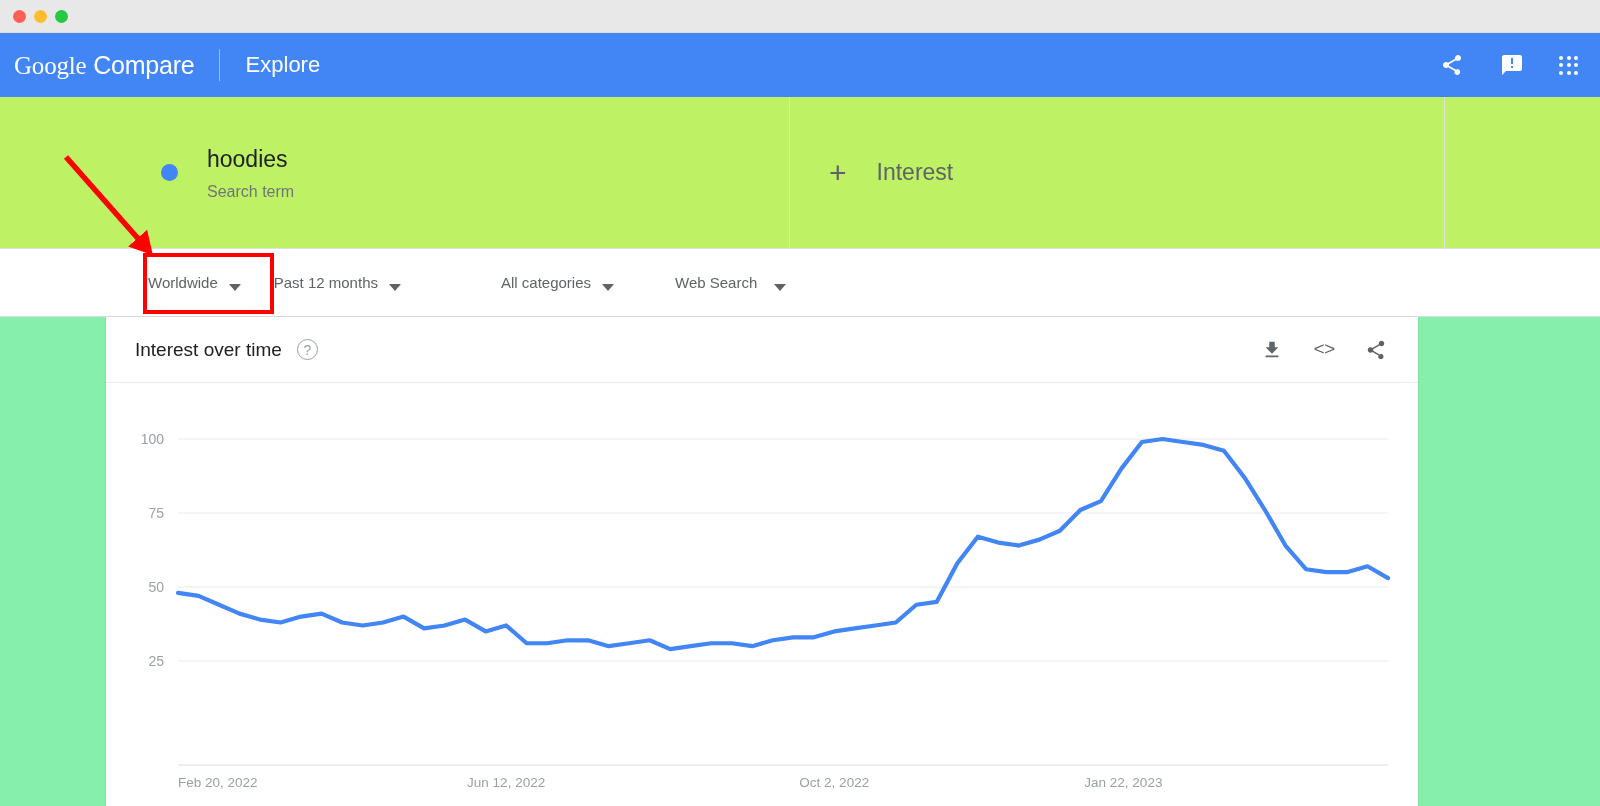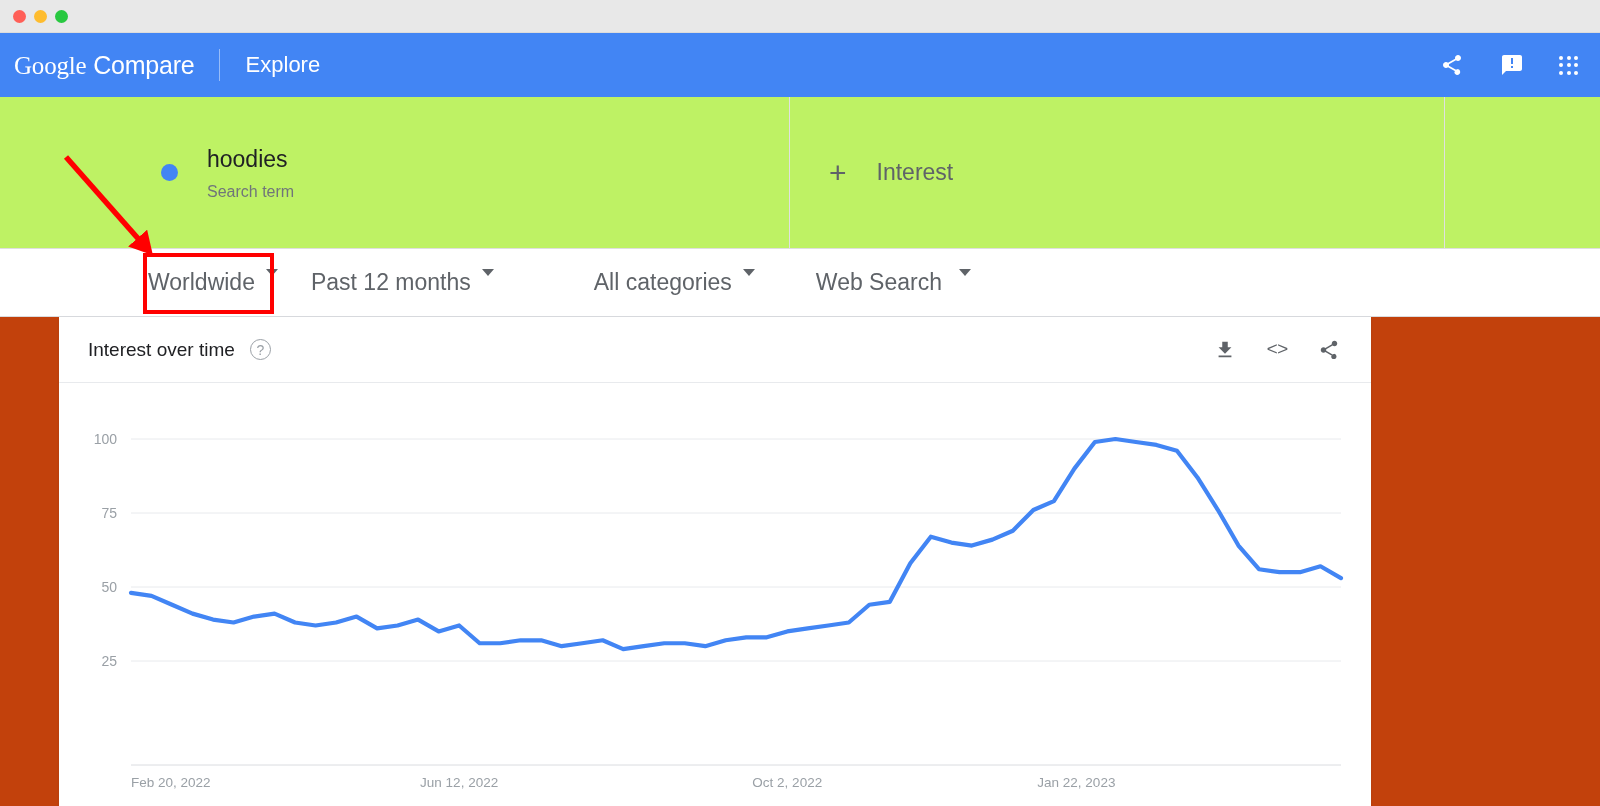--- a/index.html
+++ b/index.html
@@ -126,22 +126,22 @@
     background: #fff;
     display: flex;
     align-items: center;
     padding-left: 148px;
     border-bottom: 1px solid #dadce0;
     box-shadow: 0 1px 2px rgba(0,0,0,0.06);
     position: relative;
   }
   .filter {
     display: flex;
-    align-items: flex-start;
-    font-size: 23px;
+    align-items: flex-end;
+    font-size: 15px;
     color: #5f6368;
     cursor: pointer;
     white-space: nowrap;
   }
   .filter .caret {
     margin-left: 11px;
     width: 0; height: 0;
     border-left: 6px solid transparent;
     border-right: 6px solid transparent;
     border-top: 7px solid #5f6368;
@@ -163,23 +163,23 @@
   .arrow-svg {
     position: absolute;
     left: 0; top: 0;
     width: 1600px; height: 806px;
     pointer-events: none;
     z-index: 29;
   }
 
   
   .content {
-    background: #c2410c;
+    background: #86efac;
     height: 490px;
-    padding-left: 59px;
+    padding-left: 106px;
     position: relative;
   }
   .card {
     width: 1312px;
     background: #fff;
     box-shadow: 0 1px 2px rgba(60,64,67,0.18);
     height: 490px;
   }
   .card-header {
     height: 66px;

